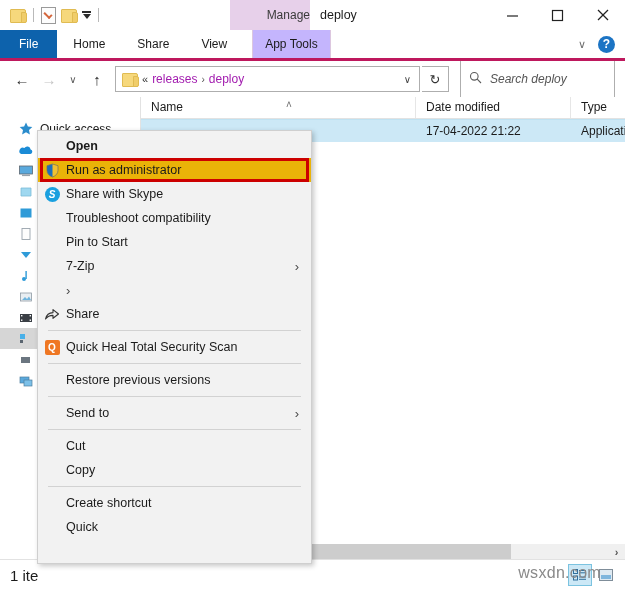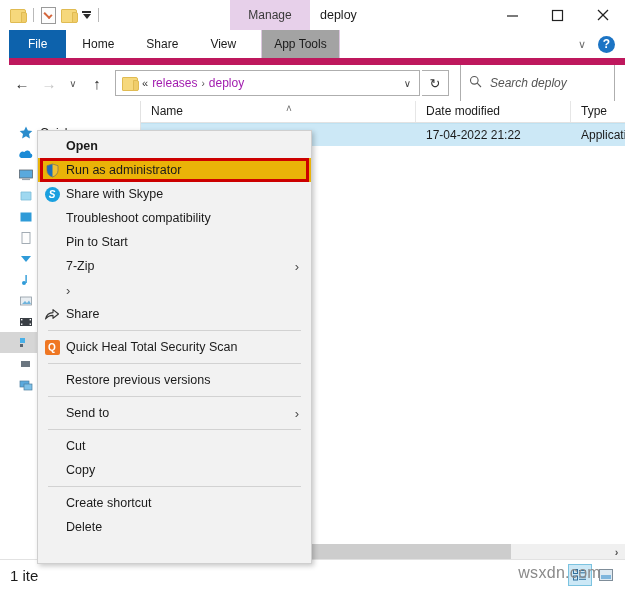--- a/index.html
+++ b/index.html
@@ -110,21 +110,21 @@
 
   .manage-tab {
     position: absolute;
     left: 230px;
     top: 0;
     width: 80px;
     height: 30px;
     background: #e7d0ea;
     display: flex;
     align-items: center;
-    justify-content: center;
+    justify-content: flex-end;
     color: #3a3a3a;
     font-size: 12px;
   }
   .win-title {
     position: absolute;
     left: 320px;
     top: 0;
     height: 30px;
     line-height: 30px;
     font-size: 12.5px;
@@ -146,42 +146,41 @@
     color: #222;
   }
   .wbtn svg { display: block; }
 
   
   .ribbon {
     height: 28px;
     flex: 0 0 auto;
     position: relative;
     background: #ffffff;
-    border-bottom: 7px solid #be185d;
-    margin-left: 9px;
+    border-bottom: 3px solid #be185d;
   }
   .tabs {
     display: flex;
     height: 28px;
     align-items: stretch;
   }
   .tab {
     padding: 0 16px;
     display: flex;
     align-items: center;
     font-size: 12px;
     color: #1b1b1b;
   }
   .tab.file {
     background: #0d62ac;
     color: #ffffff;
     padding: 0 19px;
   }
   .tab.apptools {
-    background: #a3a3a3;
+    background: #c4b5fd;
     border-left: 1px solid #dcc7df;
     border-right: 1px solid #dcc7df;
     padding: 0 12px;
     margin-left: 9px;
     text-align: right;
   }
   .ribbon-right {
     position: absolute;
     right: 4px;
     top: 0;
@@ -864,21 +863,21 @@
 
     <div class="msep"></div>
 
     <div class="mi">
       <span class="micon"></span>
       <span class="mlabel">Create shortcut</span>
     </div>
 
     <div class="mi">
       <span class="micon"></span>
-      <span class="mlabel">Delete</span>
+      <span class="mlabel">Quick</span>
     </div>
 
     <div class="mi">
       <span class="micon"></span>
 
     </div>
 
   </div>
 
 </div>

